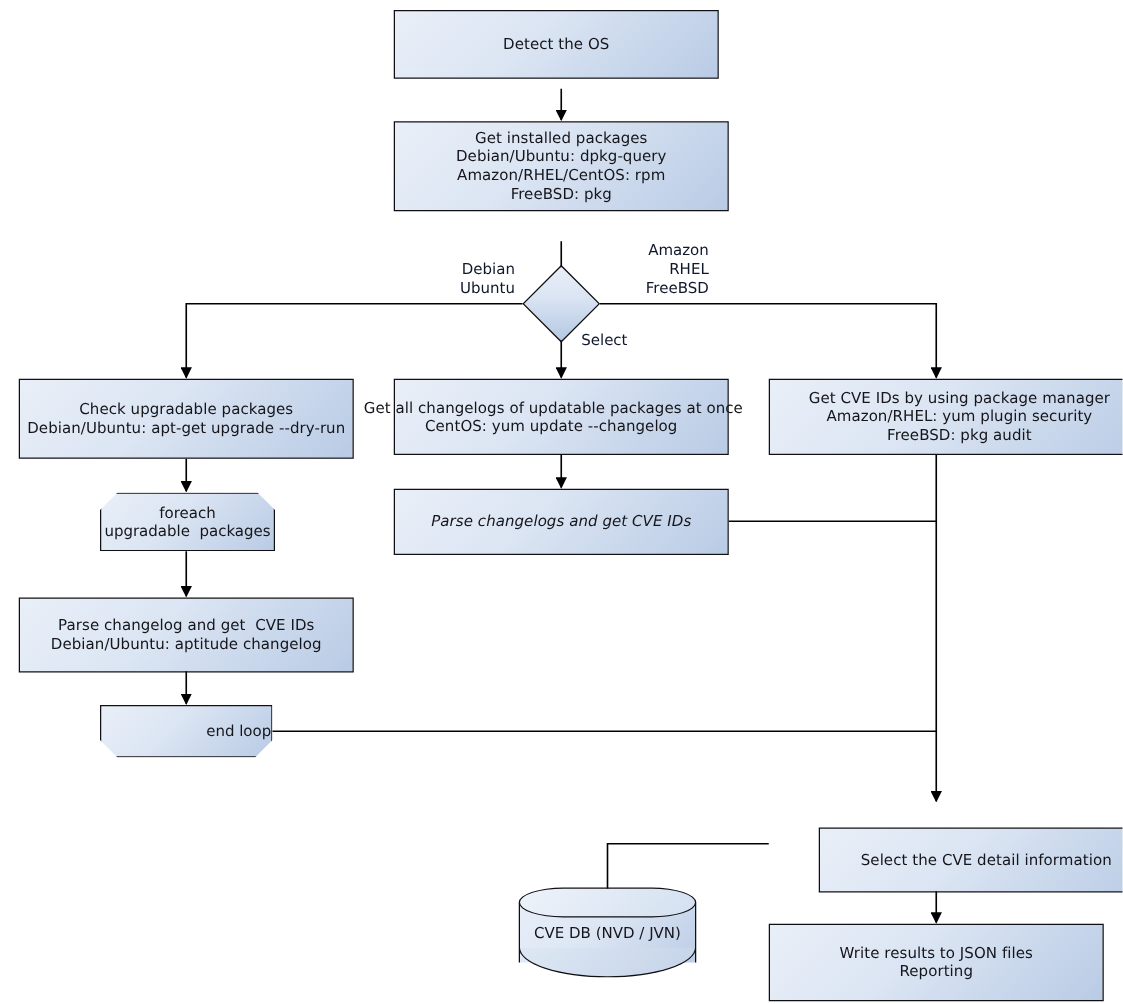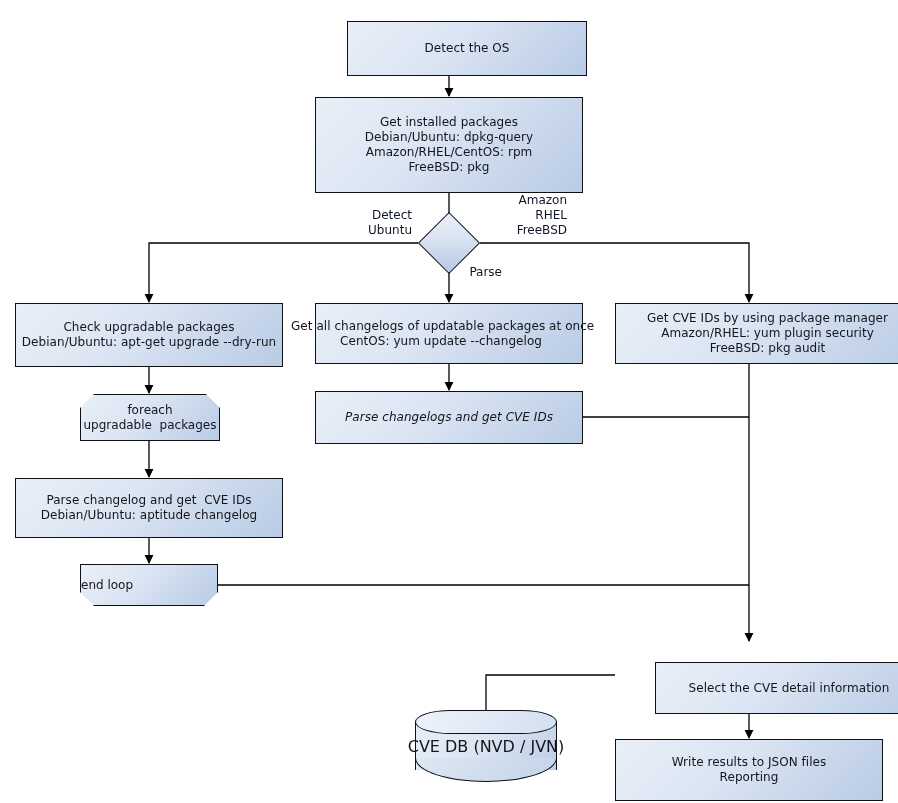--- a/index.html
+++ b/index.html
@@ -64,21 +64,21 @@
     text-align: center; color: #15151a;
     font-size: 12px; line-height: 15px; white-space: pre;
   }
   
   .loop-end {
     position: absolute;
     background: linear-gradient(135deg, #e9eff8 0%, #dbe5f3 42%, #b9cbe5 100%);
     border: 1px solid #0f0f14;
     -webkit-clip-path: polygon(0 0, 100% 0, 100% calc(100% - 14px), calc(100% - 14px) 100%, 14px 100%, 0 calc(100% - 14px));
     clip-path: polygon(0 0, 100% 0, 100% calc(100% - 14px), calc(100% - 14px) 100%, 14px 100%, 0 calc(100% - 14px));
-    display: flex; align-items: center; justify-content: flex-start;
+    display: flex; align-items: center; justify-content: flex-end;
     text-align: center; color: #15151a;
     font-size: 12px; line-height: 15px; white-space: pre;
   }
 
   
   .db {
     position: absolute;
   }
   .db .db-body {
     position: absolute;
@@ -102,21 +102,21 @@
     left: 0; top: 0;
     width: 100%; height: 24px;
     border: 1px solid #0f0f14;
     border-radius: 50% / 100%;
     background: linear-gradient(135deg, #eef3fa 0%, #d3e0f0 100%);
   }
   .db .db-label {
     position: absolute;
     left: 0; top: 0; width: 100%; height: 100%;
     display: flex; align-items: center; justify-content: center;
-    font-size: 16px; color: #15151a; white-space: pre;
+    font-size: 12px; color: #15151a; white-space: pre;
     z-index: 3;
   }
 
   
   .edge-label {
     position: absolute;
     font-size: 12px;
     line-height: 15px;
     color: #0f172a;
     white-space: pre;
@@ -159,41 +159,41 @@
       <path d="M 583 417 L 749 417"></path>
 
       <path d="M 749 364 L 749 641" marker-end="url(#arrow)"></path>
 
       <path d="M 749 694 L 749 738" marker-end="url(#arrow)"></path>
 
       <path d="M 615 675 L 486 675 L 486 711"></path>
     </g>
   </svg>
 
-  <div class="node" style="left:315px; top:21px; width:240px; height:55px;margin-left:32px;">
+  <div class="node" style="left:315px; top:8px; width:260px; height:55px;">
     <span class="txt">Detect the OS</span>
   </div>
 
-  <div class="node" style="left:315px; top:97px; width:268px; height:96px;">
+  <div class="node" style="left:315px; top:97px; width:268px; height:72px;">
     <span class="txt">Get installed packages
 Debian/Ubuntu: dpkg-query
 Amazon/RHEL/CentOS: rpm
 FreeBSD: pkg</span>
   </div>
 
   <div class="diamond" style="left:427px; top:221px; width:44px; height:44px;"></div>
 
-  <div class="edge-label" style="left:340px; top:208px; width:72px;">Detect
+  <div class="edge-label" style="left:340px; top:208px; width:72px;">Debian
 Ubuntu</div>
 
   <div class="edge-label" style="left:487px; top:193px; width:80px;">Amazon
 RHEL
 FreeBSD</div>
 
-  <div class="edge-label" style="left:396px; top:265px; width:106px;">Parse</div>
+  <div class="edge-label" style="left:396px; top:265px; width:106px;">Select</div>
 
   <div class="node" style="left:15px; top:303px; width:268px; height:64px;justify-content:center;">
     <span class="txt">Check upgradable packages
 Debian/Ubuntu: apt-get upgrade --dry-run</span>
   </div>
 
   <div class="node overflow" style="left:315px; top:303px; width:268px; height:61px;">
     <span class="txt">Get all changelogs of updatable packages at once
 CentOS: yum update --changelog</span>
   </div>

